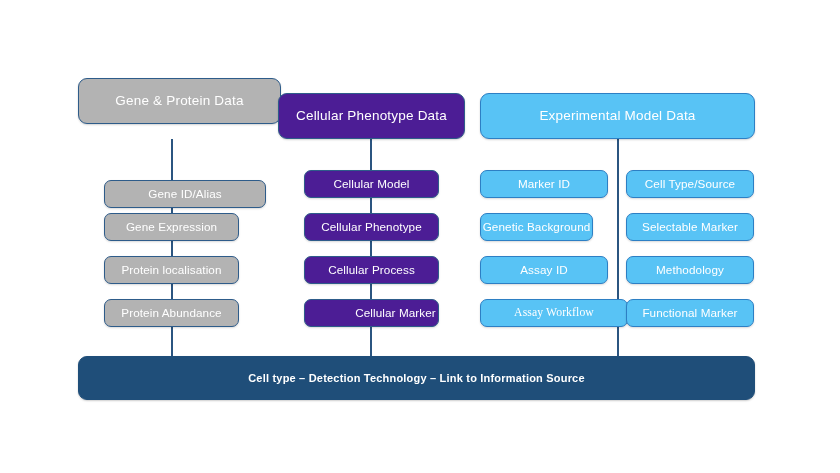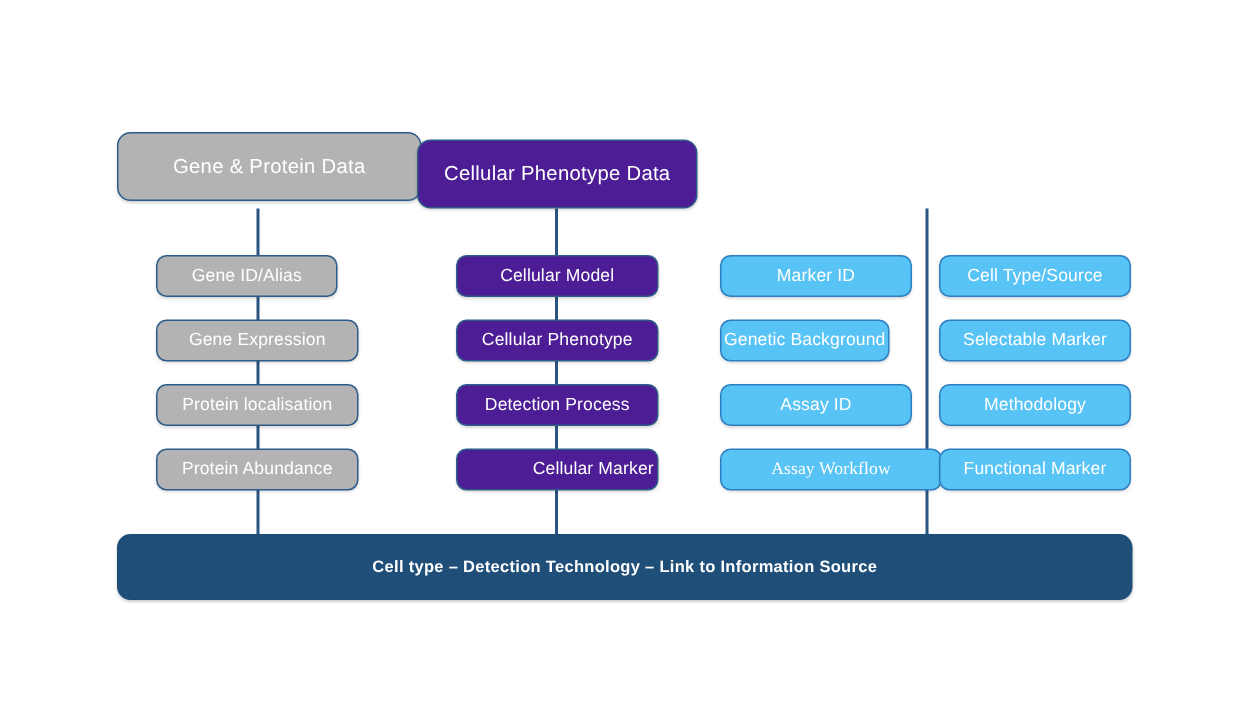--- a/index.html
+++ b/index.html
@@ -72,33 +72,34 @@
 </style>
 </head>
 <body>
 
 <div id="diagram">
 
   <div class="connector" style="left:171px; top:139px; height:218px;"></div>
   <div class="connector" style="left:370px; top:139px; height:218px;"></div>
   <div class="connector" style="left:617px; top:139px; height:218px;"></div>
 
-  <div class="node header-node grey-fill" style="left:78px; top:88px; width:203px;">Gene &amp; Protein Data</div>
+  <div class="node header-node grey-fill" style="left:78px; top:78px; width:203px;">Gene &amp; Protein Data</div>
 
   <div class="node header-node pink-fill" style="left:278px; top:93px; width:187px;">Cellular Phenotype Data</div>
 
+  <div class="node header-node blue-fill" style="left:480px; top:93px; width:275px;">Experimental Model Data</div>
 
-  <div class="node sub-node grey-fill" style="left:104px; top:170px; width:121px;">Gene ID/Alias</div>
+  <div class="node sub-node grey-fill" style="left:104px; top:180px; width:162px;">Gene ID/Alias</div>
   <div class="node sub-node grey-fill" style="left:104px; top:213px; width:135px;">Gene Expression</div>
   <div class="node sub-node grey-fill" style="left:104px; top:256px; width:135px;">Protein localisation</div>
   <div class="node sub-node grey-fill" style="left:104px; top:299px; width:135px;">Protein Abundance</div>
 
   <div class="node sub-node pink-fill" style="left:304px; top:170px; width:135px;">Cellular Model</div>
   <div class="node sub-node pink-fill" style="left:304px; top:213px; width:135px;">Cellular Phenotype</div>
-  <div class="node sub-node pink-fill" style="left:304px; top:256px; width:135px;">Detection Process</div>
+  <div class="node sub-node pink-fill" style="left:304px; top:256px; width:135px;">Cellular Process</div>
   <div class="node sub-node pink-fill" style="left:304px; top:299px; width:135px;padding-left:48px;">Cellular Marker</div>
 
   <div class="node sub-node blue-fill" style="left:480px; top:170px; width:128px;">Marker ID</div>
   <div class="node sub-node blue-fill" style="left:480px; top:213px; width:113px;">Genetic Background</div>
   <div class="node sub-node blue-fill" style="left:480px; top:256px; width:128px;">Assay ID</div>
   <div class="node sub-node blue-fill" style="left:480px; top:299px; width:148px;font-family:Liberation Serif, serif;">Assay Workflow</div>
 
   <div class="node sub-node blue-fill" style="left:626px; top:170px; width:128px;">Cell Type/Source</div>
   <div class="node sub-node blue-fill" style="left:626px; top:213px; width:128px;">Selectable Marker</div>
   <div class="node sub-node blue-fill" style="left:626px; top:256px; width:128px;">Methodology</div>

